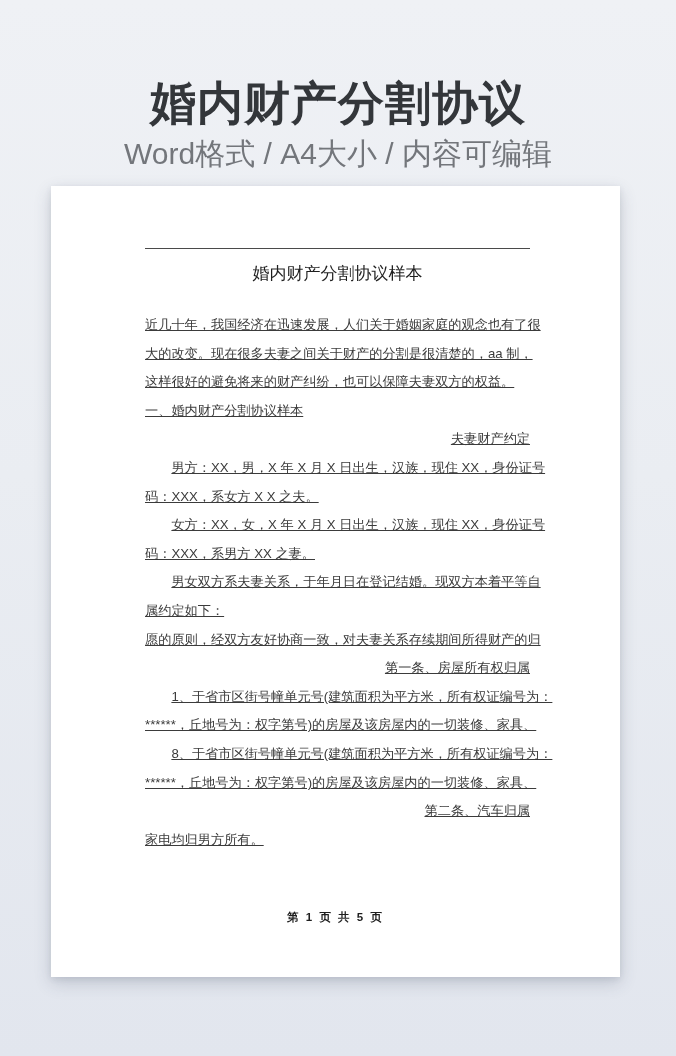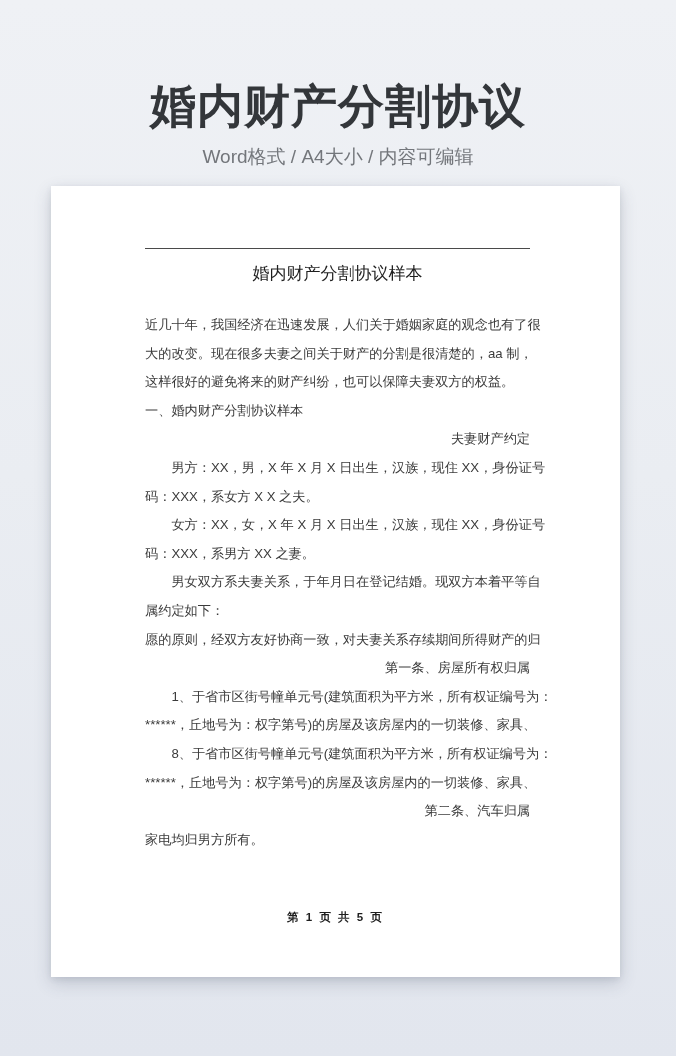--- a/index.html
+++ b/index.html
@@ -9,34 +9,33 @@
     font-family: "Liberation Sans", "DejaVu Sans", sans-serif;
     overflow: hidden;
   }
   body {
     position: relative;
     background: linear-gradient(180deg, #EFF1F5 0%, #EAEDF2 45%, #E2E6EE 100%);
   }
 
   
   .banner {
-    padding-top: 56px;
+    padding-top: 76px;
     text-align: center;
-    margin-top: 23px;
   }
   .banner-title {
     font-size: 46px;
     line-height: 54px;
     font-weight: bold;
     color: #33363A;
     letter-spacing: 1px;
   }
   .banner-subtitle {
     margin-top: 9px;
-    font-size: 19px;
+    font-size: 30px;
     line-height: 30px;
     color: #73767B;
   }
 
   
   .page {
     position: absolute;
     left: 51px;
     top: 186px;
     width: 569px;
@@ -57,20 +56,21 @@
     text-align: center;
     font-size: 17px;
     font-weight: normal;
     color: #1E1E1E;
   }
   .doc-body {
     margin-top: 26px;
     font-size: 13.2px;
     line-height: 28.6px;
     color: #3B3B3B;
+    text-decoration: underline;
   }
   .doc-line {
     white-space: nowrap;
   }
   .doc-line.indent-2 {
     text-indent: 2em;
     text-align: right;
   }
   .doc-footer {
     position: absolute;

